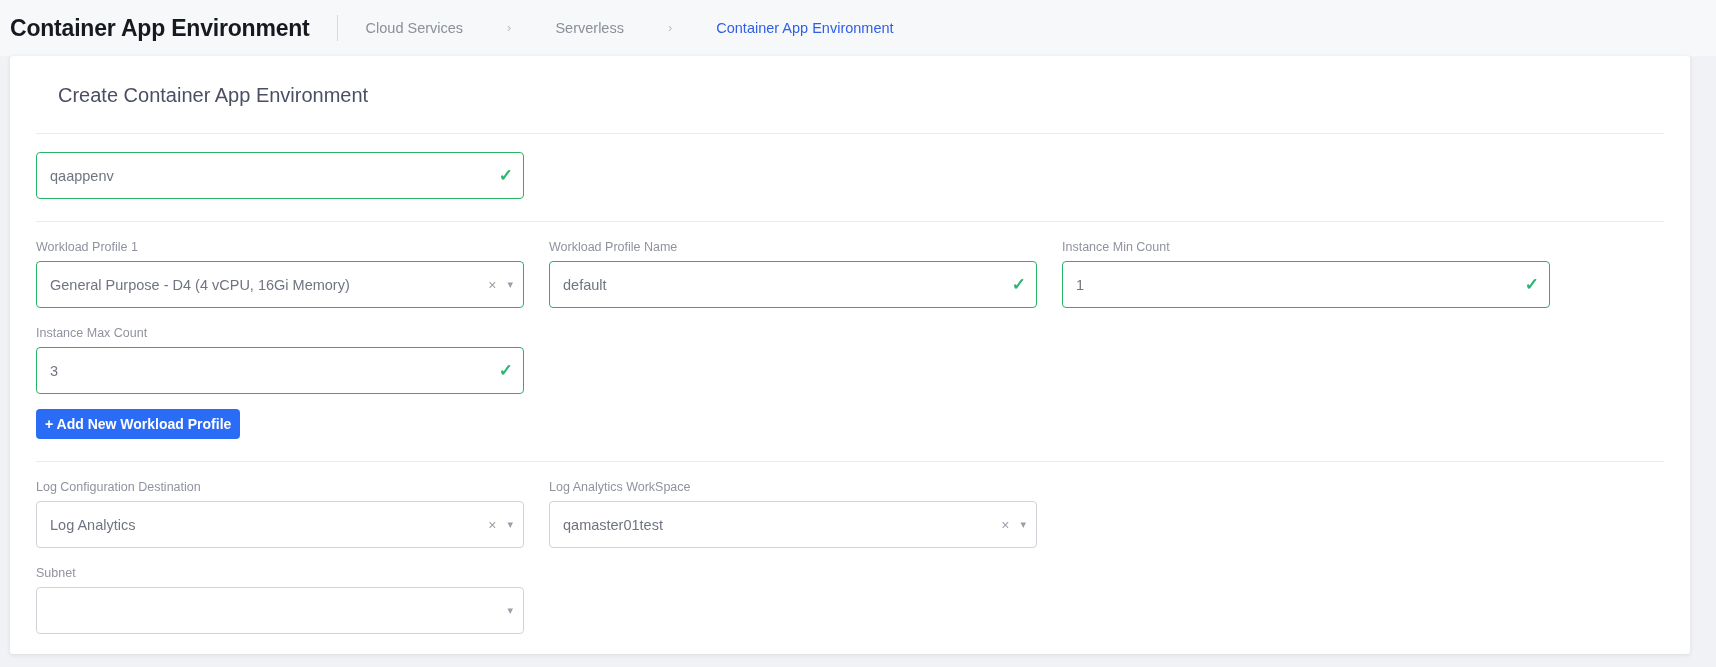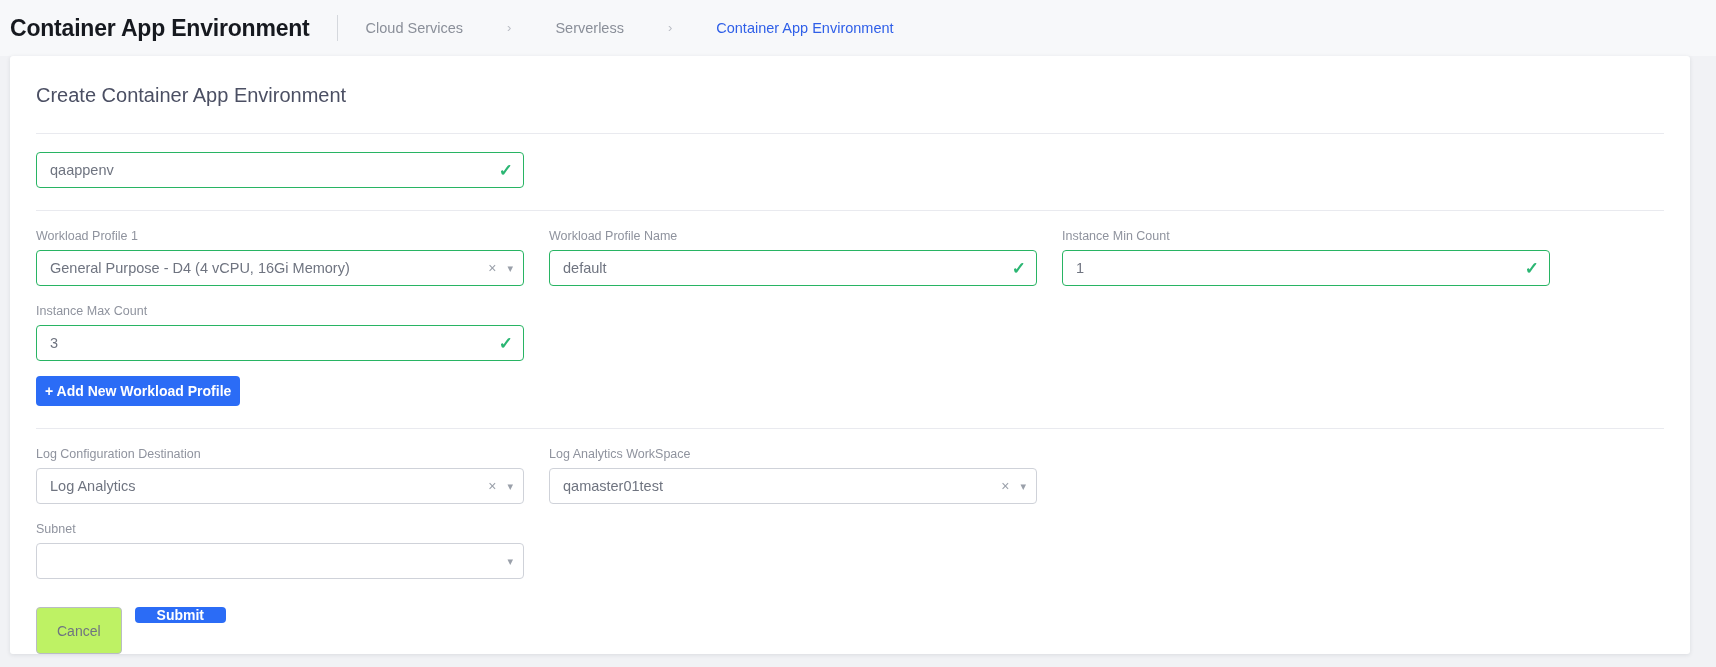--- a/index.html
+++ b/index.html
@@ -48,41 +48,42 @@
     background: #ffffff;
     border-radius: 3px;
     box-shadow: 0 1px 4px rgba(20,25,40,.10);
     overflow: hidden;
   }
   .card-title {
     font-size: 20px;
     color: #4b4f63;
     padding: 28px 0 0 26px;
     font-weight: normal;
+    margin-left: 22px;
   }
   .hr {
     height: 1px;
     background: #e9eaef;
     margin: 26px 26px 0 26px;
   }
   .body { padding: 0 26px; }
 
   .row { display: flex; gap: 25px; margin-top: 18px; }
   .field { position: relative; }
   .w-col { width: 488px; }
   .label {
     font-size: 12.5px;
     color: #8f939e;
     margin-bottom: 7px;
     display: block;
     white-space: nowrap;
   }
 
   .control {
-    height: 36px;
+    height: 47px;
     width: 100%;
     border-radius: 4px;
     background: #fff;
     display: flex;
     align-items: center;
     padding: 0 10px 0 13px;
     font-size: 14.5px;
     color: #6f7480;
   }
   .control.valid { border: 1px solid #28b463; }

